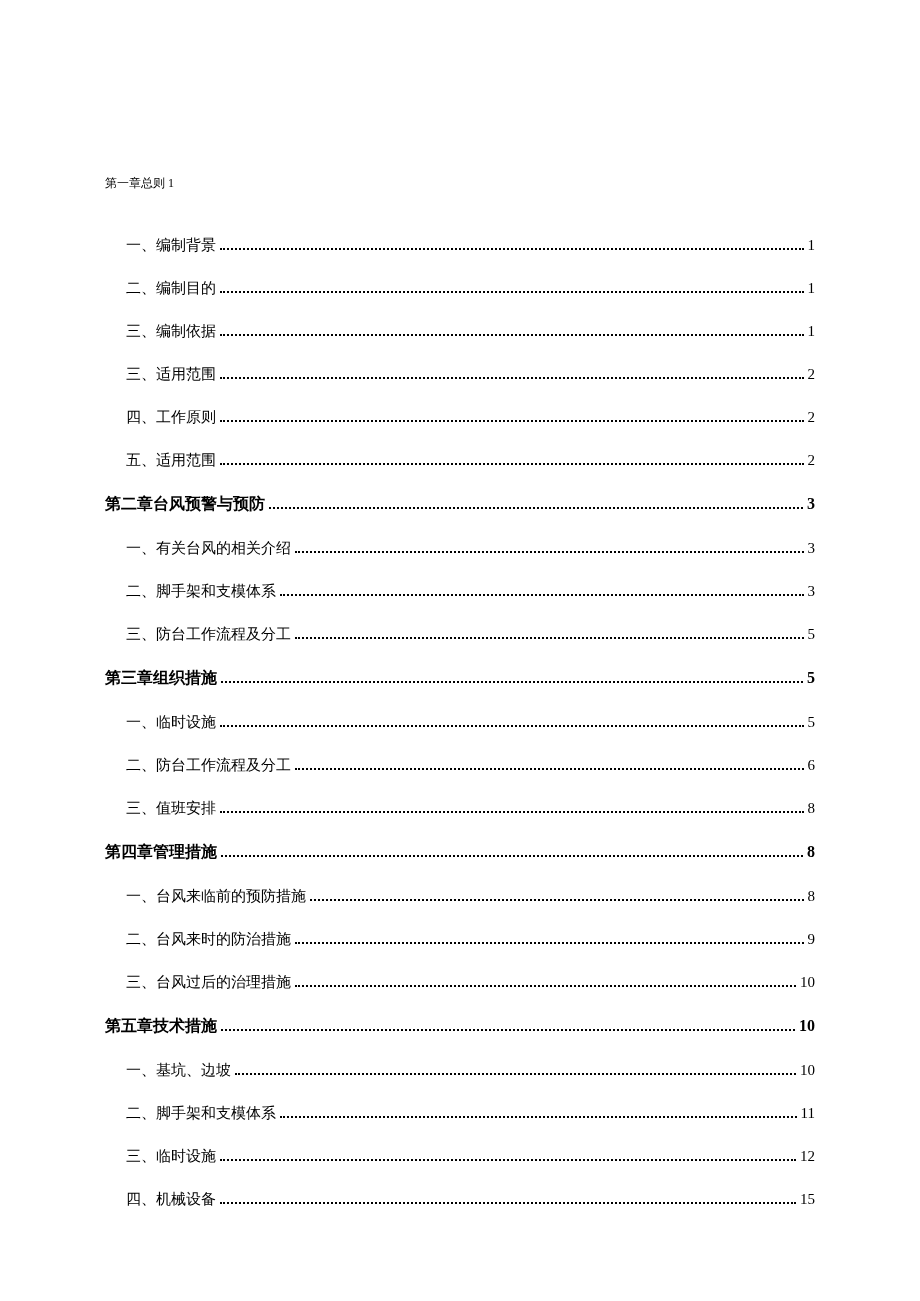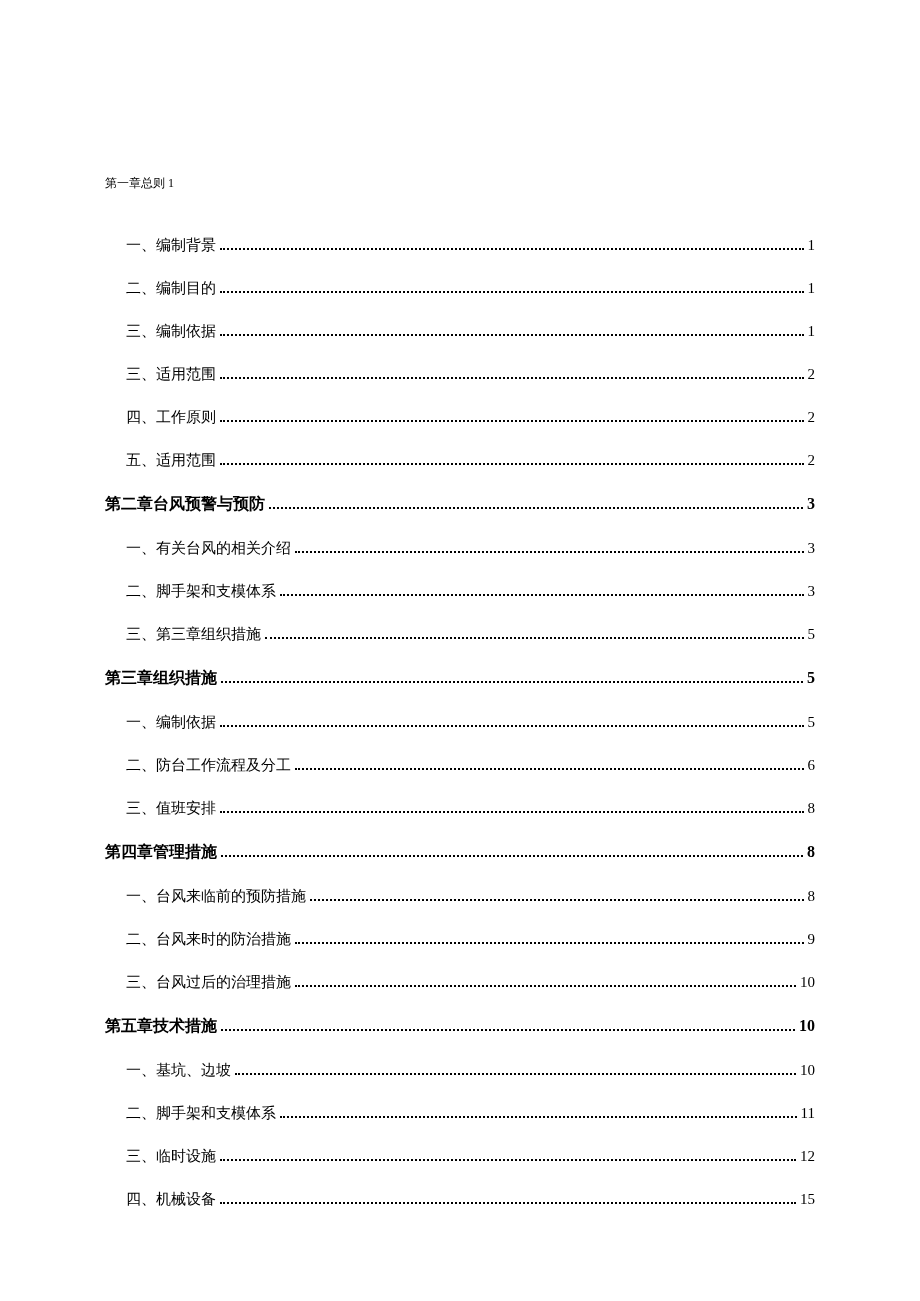--- a/index.html
+++ b/index.html
@@ -102,33 +102,33 @@
     <span class="label">一、有关台风的相关介绍</span>
     <span class="dots"></span>
     <span class="page-num">3</span>
   </div>
   <div class="sub-item">
     <span class="label">二、脚手架和支模体系</span>
     <span class="dots"></span>
     <span class="page-num">3</span>
   </div>
   <div class="sub-item">
-    <span class="label">三、第三章组织措施</span>
+    <span class="label">三、防台工作流程及分工</span>
     <span class="dots"></span>
     <span class="page-num">5</span>
   </div>
 
   <div class="chapter-row">
     <span class="label bold">第三章组织措施</span>
     <span class="dots"></span>
     <span class="page-num bold">5</span>
   </div>
 
   <div class="sub-item">
-    <span class="label">一、编制依据</span>
+    <span class="label">一、临时设施</span>
     <span class="dots"></span>
     <span class="page-num">5</span>
   </div>
   <div class="sub-item">
     <span class="label">二、防台工作流程及分工</span>
     <span class="dots"></span>
     <span class="page-num">6</span>
   </div>
   <div class="sub-item">
     <span class="label">三、值班安排</span>

